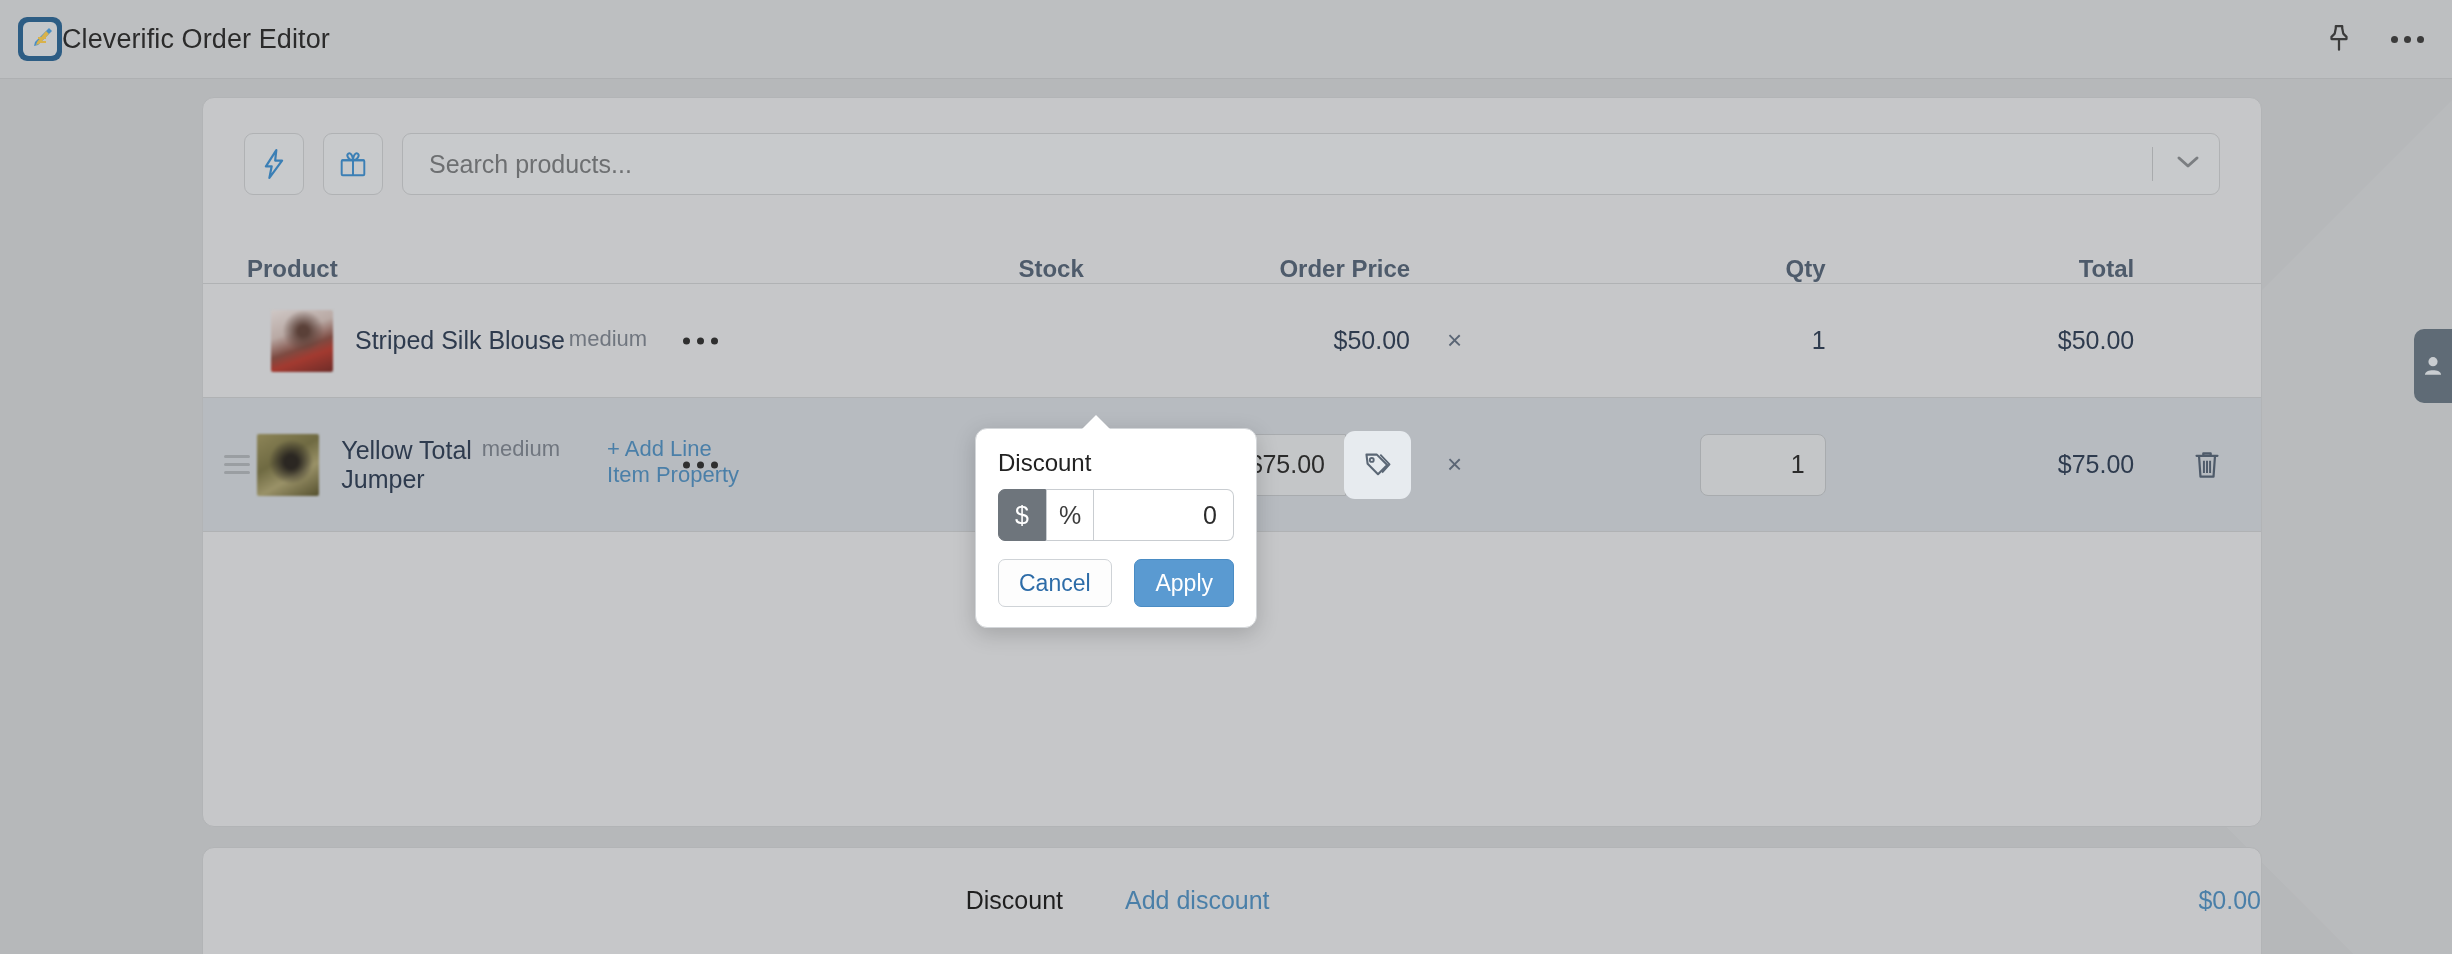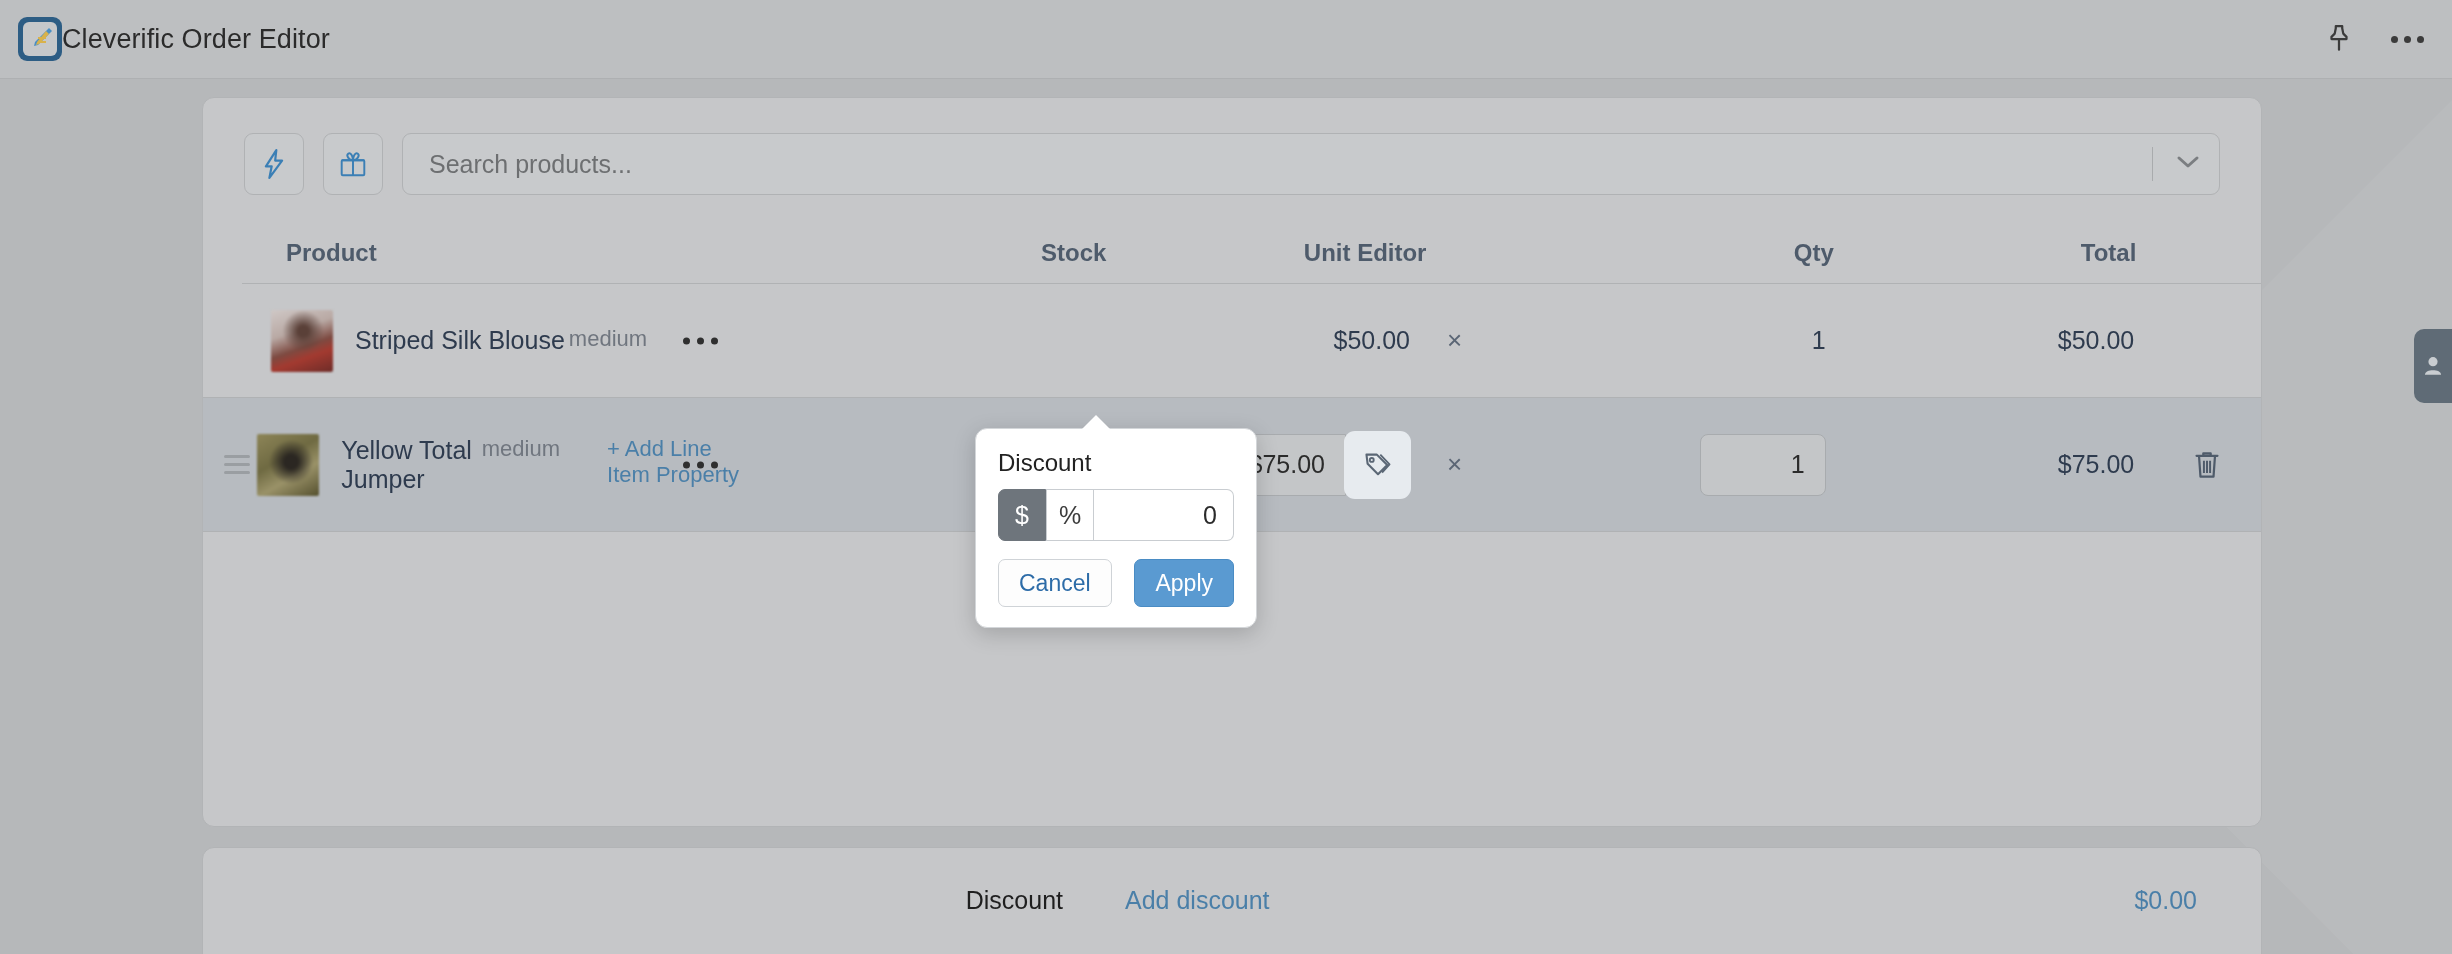--- a/index.html
+++ b/index.html
@@ -85,21 +85,21 @@
     padding:0 18px 0 26px; cursor:text; position:relative;
   }
   .search-placeholder{ font-size:25px; color:#6d6f71;text-align:right; }
   .search-right{ margin-left:auto; display:flex; align-items:center; gap:22px; }
   .v-divider{ width:1px; height:34px; background:#a9abad; display:block; }
 
   
   .thead{
     position:absolute; left:0; right:0; top:124px; height:62px;
     border-bottom:1px solid #b0b2b4;
-    display:flex; align-items:center;margin-left:39px;
+    display:flex; align-items:flex-end;
   }
   .th{ font-size:24px; color:#4e5b6b; font-weight:600; }
   .col-product{ width:560px; padding-left:44px; }
   .col-stock   { width:330px; text-align:right; }
   .col-price   { width:330px; text-align:right; }
   .col-qty     { width:420px; text-align:right; }
   .col-total   { width:330px; text-align:right; padding-right:18px; }
   .col-trash   { width:110px; text-align:center; }
 
   .row{
@@ -201,21 +201,21 @@
   .btn-cancel{ border:1px solid #cfd3d7; background:#fdfdfd; color:#2d6ca8; }
   .btn-apply{ border:1px solid #4a8cc4; background:#5a9ad1; color:#fff; margin-left:auto; }
 
   
   .sum-row{
     position:absolute; left:0; right:0; top:26px; height:52px;
     display:flex; align-items:center;
   }
   .sum-label{ width:860px; text-align:right; font-size:25px; color:#1f1f1f; }
   .sum-action{ width:320px; padding-left:62px; font-size:25px; color:#4a7fa8; cursor:pointer; }
-  .sum-value{ flex:1; text-align:right; padding-right:64px; font-size:25px; color:#4a7fa8; }
+  .sum-value{ flex:1; text-align:right; font-size:25px; color:#4a7fa8; }
 
   
   .side-tab{
     position:absolute; right:0; top:250px; width:38px; height:74px;
     background:#5f6b76; border-radius:10px 0 0 10px;
     display:flex; align-items:center; justify-content:center;
     cursor:pointer; z-index:50;
   }
 </style>
 </head>
@@ -277,21 +277,21 @@
               <path d="M4 4 L13 12 L22 4" fill="none" stroke="#7b7e81" stroke-width="3" stroke-linecap="round" stroke-linejoin="round"></path>
             </svg>
           </span>
         </span>
       </div>
     </div>
 
     <div class="thead">
       <div class="th col-product">Product</div>
       <div class="th col-stock">Stock</div>
-      <div class="th col-price">Unit Editor</div>
+      <div class="th col-price">Order Price</div>
       <div class="th col-qty">Qty</div>
       <div class="th col-total">Total</div>
       <div class="col-trash"></div>
     </div>
 
     <div class="row row-1">
       <div class="prodcell">
         <div class="drag-handle" style="visibility:hidden">
             <i></i>
             <i></i>

